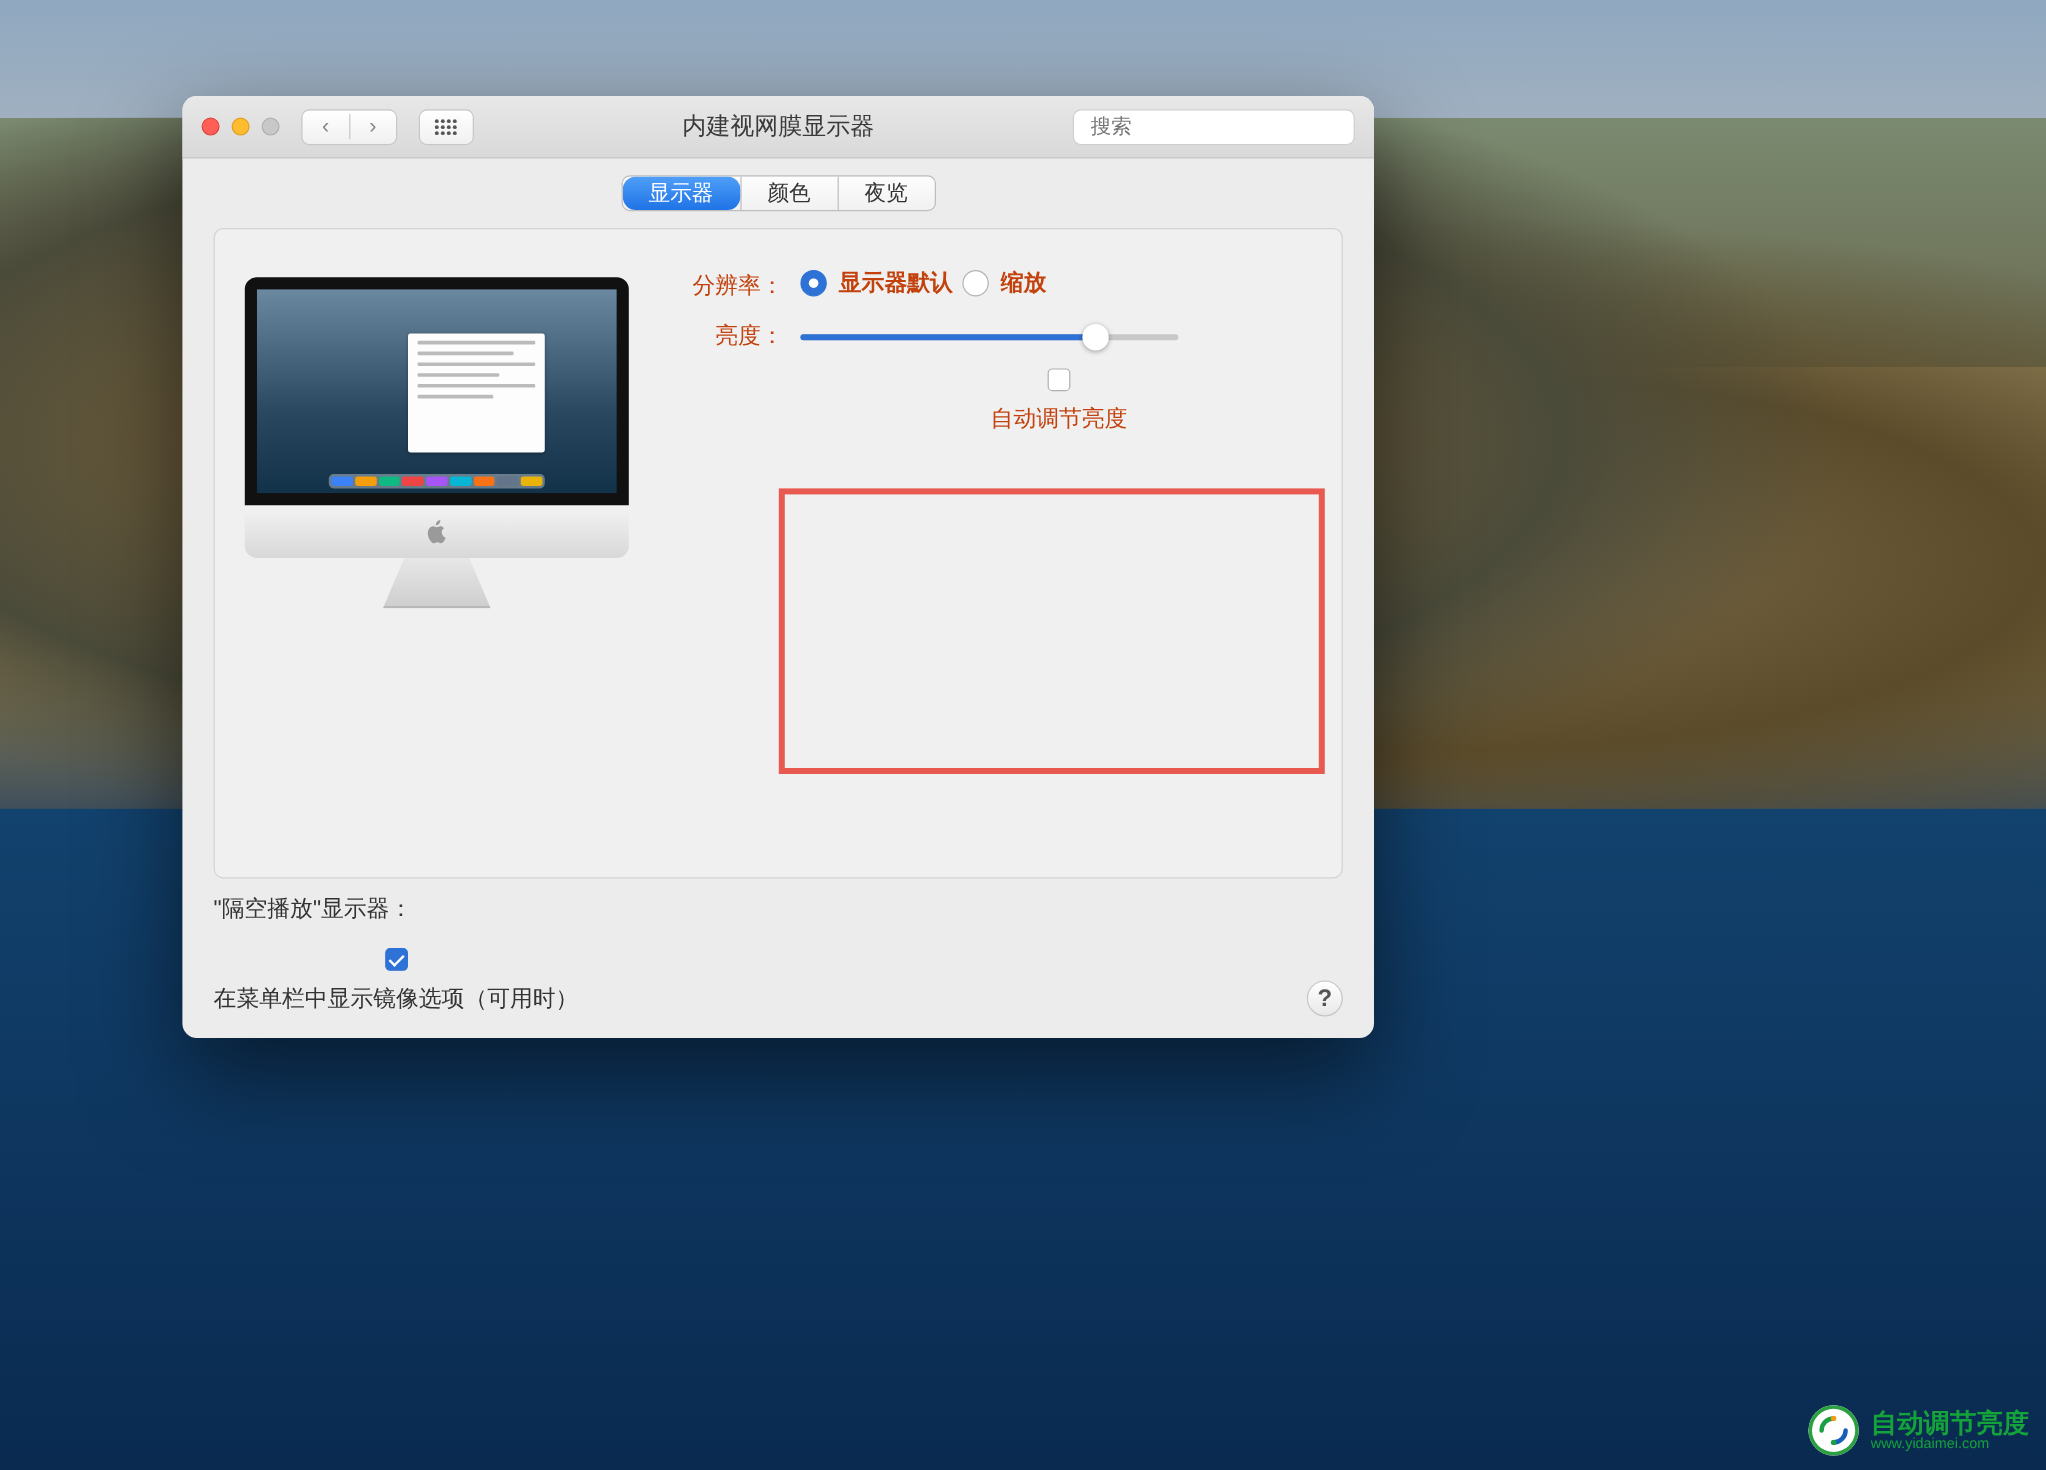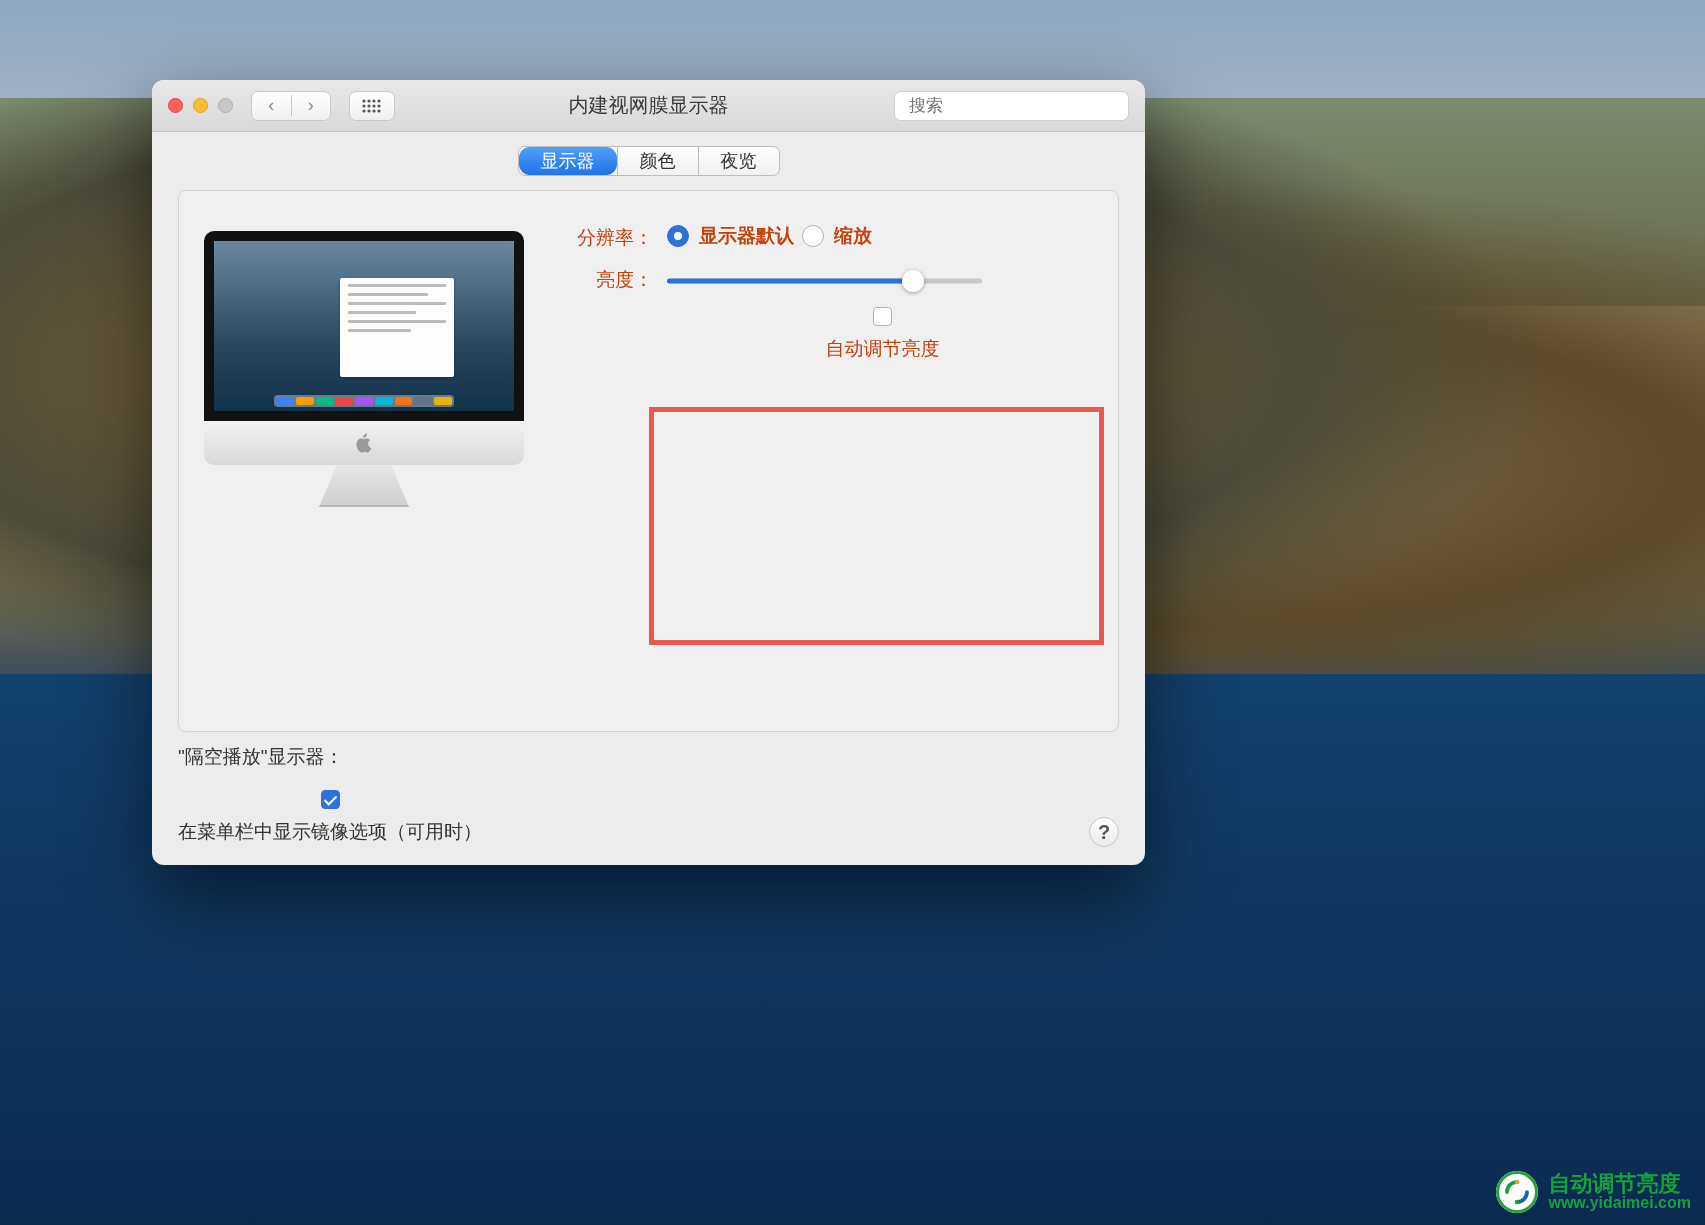--- a/index.html
+++ b/index.html
@@ -239,21 +239,21 @@
     color:#2aa041; font-weight:700;
   }
   .watermark .logo {
     width:42px; height:42px; border-radius:50%; background:#fff;
     display:flex; align-items:center; justify-content:center;
     box-shadow:0 0 0 3px #2aa041 inset;
   }
   .watermark .logo svg { width:30px; height:30px; }
   .watermark .txt { line-height:1; }
   .watermark .txt .t1 { font-size:22px; color:#14a33a; }
-  .watermark .txt .t2 { font-size:16px; color:#14a33a; font-weight:700; }
+  .watermark .txt .t2 { font-size:12px; color:#14a33a; font-weight:400; }
 </style>
 </head>
 <body>
 
 <div class="wallpaper">
   <div class="rock"></div>
   <div class="sea"></div>
 </div>
 
 <div class="window">

